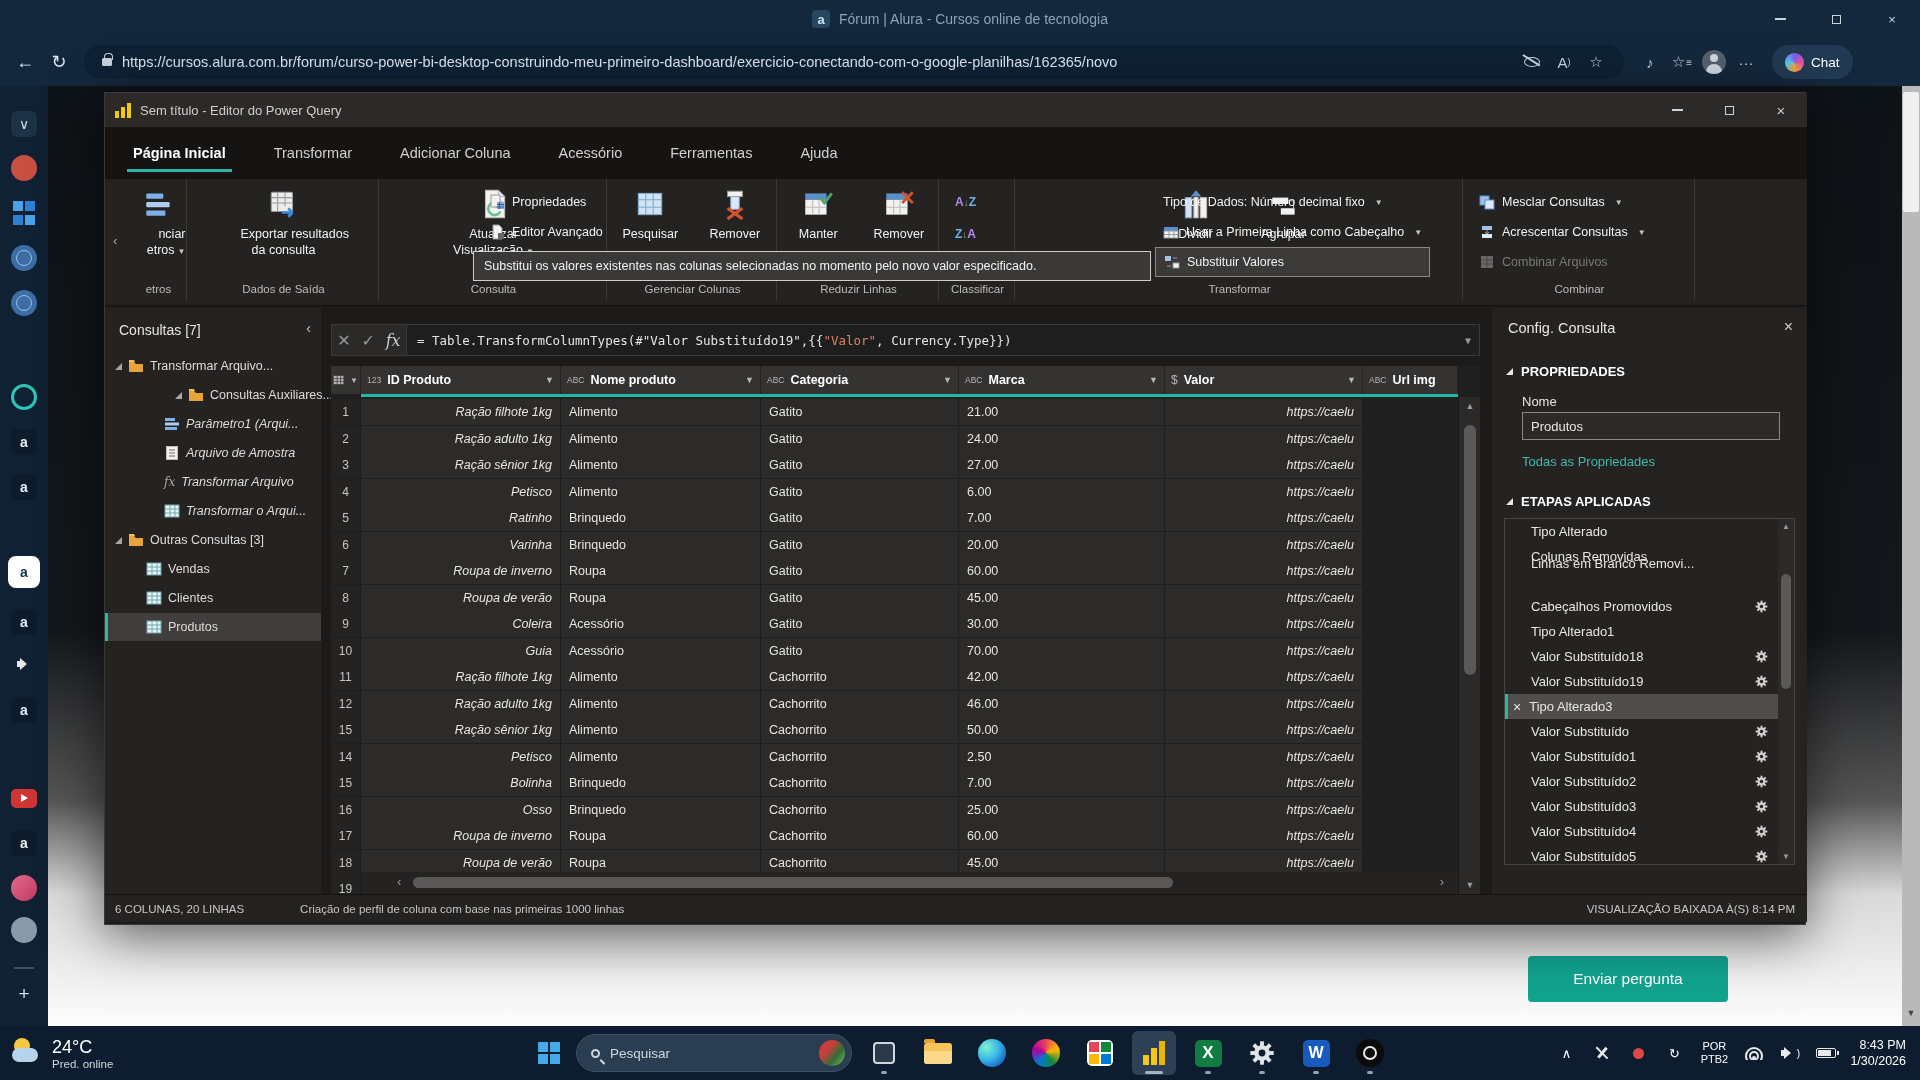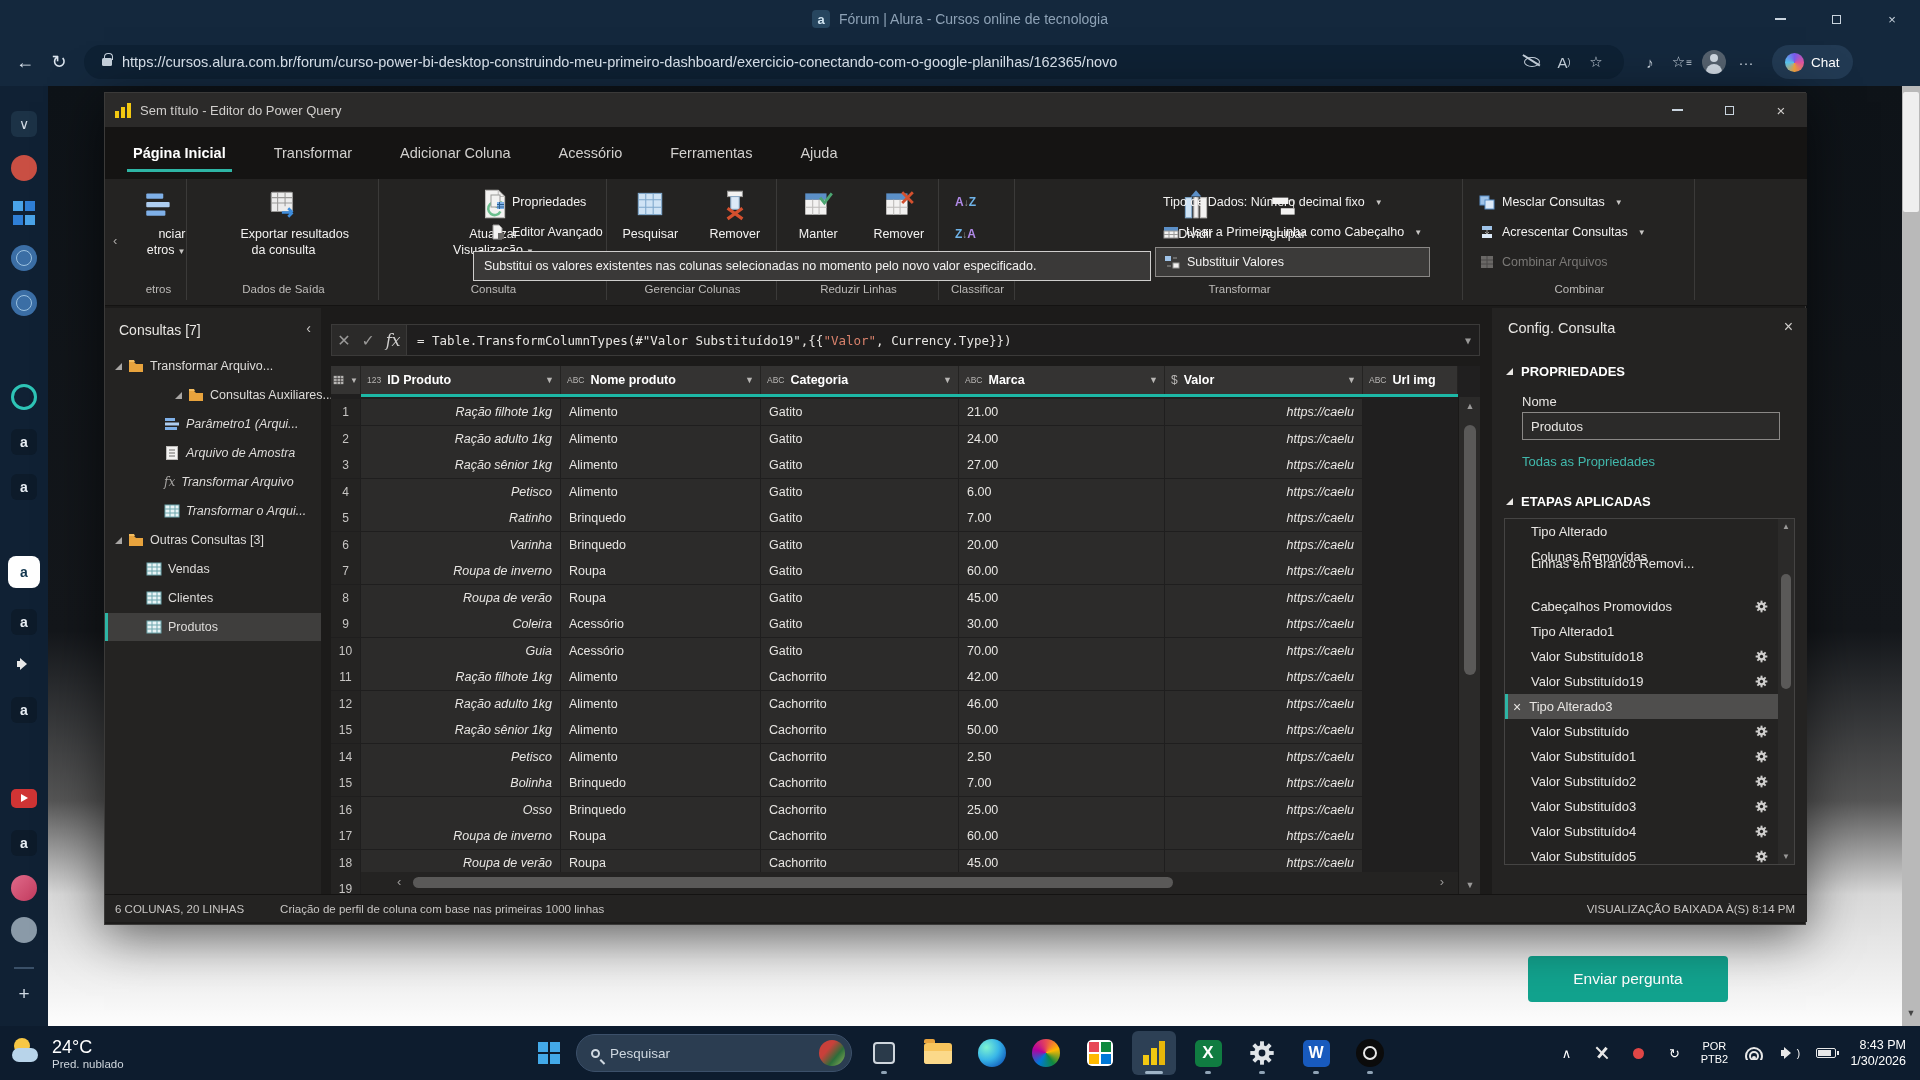--- a/index.html
+++ b/index.html
@@ -118,21 +118,21 @@
 .steps{position:absolute;left:12px;right:12px;top:210px;height:347px;border:1px solid #454443;overflow:hidden}
 .step{position:absolute;left:0;right:16px;height:25px;display:flex;align-items:center;font-size:13px;color:#e8e6e3;padding-left:26px}
 .step.sel{background:#4f4e4d;box-shadow:inset 3px 0 0 #2eb5a5;padding-left:8px;gap:8px}
 .step .gear{position:absolute;right:10px;top:6px;width:13px;height:13px}
 .sscroll{position:absolute;right:0;top:0;bottom:0;width:16px;background:#2b2a29}
 .ssthumb{position:absolute;left:3px;width:10px;border-radius:5px;background:#5a5958}
 .ssarr{position:absolute;left:0;width:16px;text-align:center;color:#9a9998;font-size:8px}
 
 .statusbar{left:0;top:801px;width:1702px;height:28px;background:#242322;border-top:1px solid #141312;display:flex;align-items:center;font-size:11.5px;color:#c8c6c4}
 .statusbar .s1{margin-left:10px}
-.statusbar .s2{margin-left:36px}
+.statusbar .s2{margin-left:56px}
 .statusbar .s3{margin-left:auto;margin-right:12px}
 
 .taskbar{left:0;top:1026px;width:1920px;height:54px;background:#0d1c2e;display:flex;align-items:center}
 .weather{position:absolute;left:10px;display:flex;align-items:center;gap:8px;color:#fff}
 .wicon{width:34px;height:34px;position:relative}
 .wicon::before{content:"";position:absolute;left:4px;top:2px;width:16px;height:16px;border-radius:50%;background:#f7c744}
 .wicon::after{content:"";position:absolute;left:2px;top:12px;width:26px;height:14px;border-radius:8px;background:#b8d4ea}
 .wt1{font-size:18px}.wt2{font-size:11.5px;color:#cfd6dd}
 .tk-start{position:absolute;left:529px;top:7px;width:40px;height:40px;border-radius:6px;display:flex;align-items:center;justify-content:center}
 .winlogo{display:grid;grid-template-columns:10px 10px;grid-gap:2px}
@@ -1025,21 +1025,21 @@
       <span class="s2">Criação de perfil de coluna com base nas primeiras 1000 linhas</span>
       <span class="s3">VISUALIZAÇÃO BAIXADA À(S) 8:14 PM</span>
     </div>
   </div>
 
   <div class="taskbar abs">
     <div class="weather">
       <span class="wicon"></span>
       <span>
           <div class="wt1">24°C</div>
-      <div class="wt2">Pred. nublado</div>
+      <div class="wt2">Pred. online</div>
         </span>
     </div>
     <div class="tk-start">
         <span class="winlogo">
           <i></i>
           <i></i>
           <i></i>
           <i></i>
         </span>
       </div>

